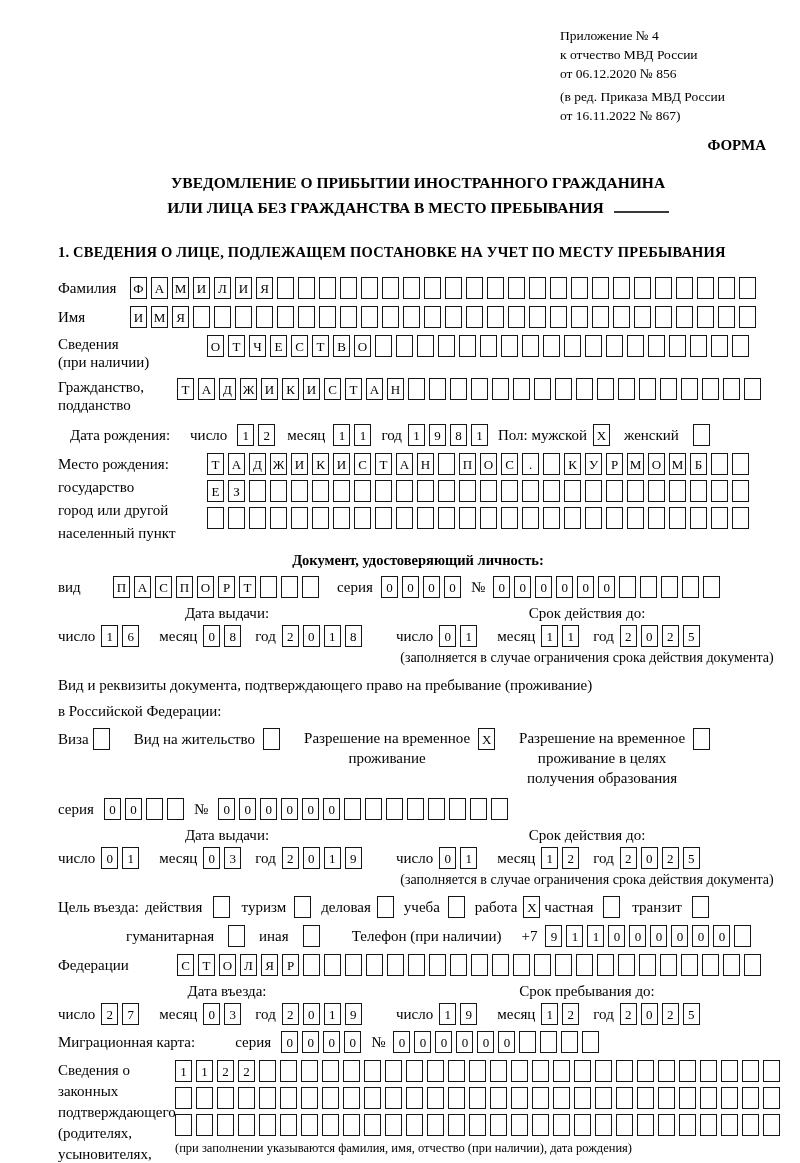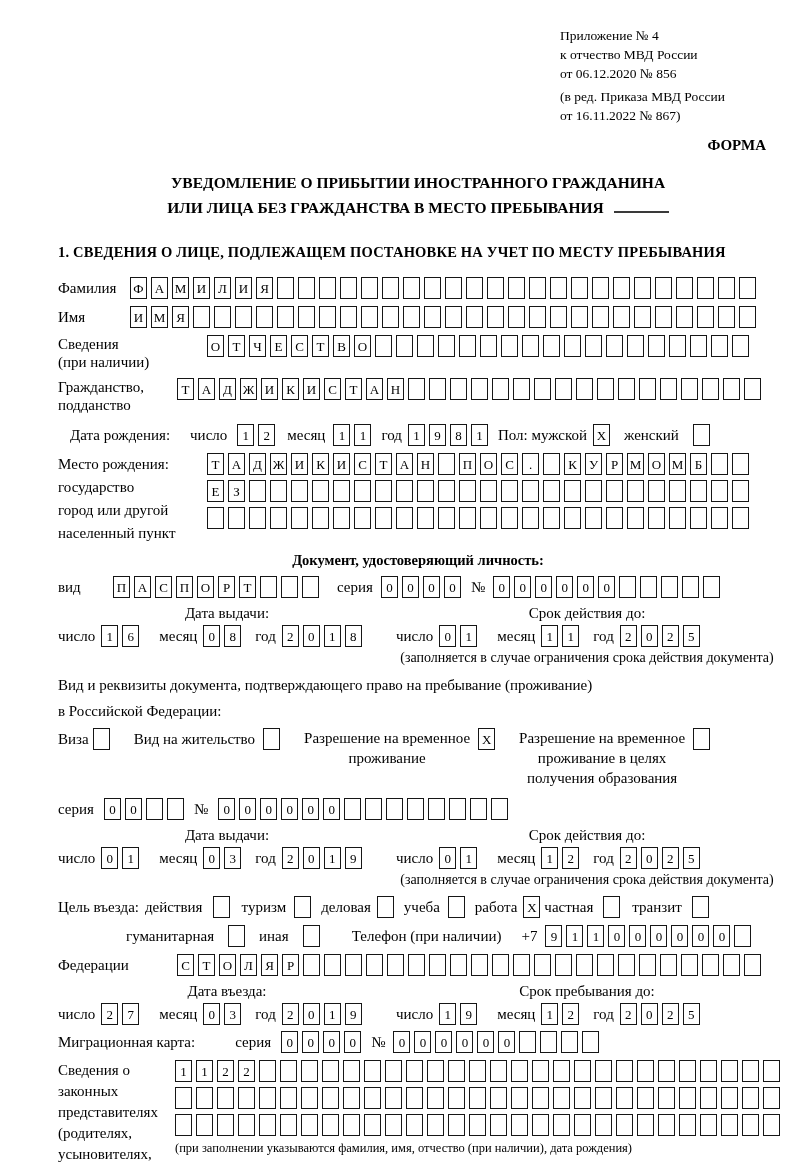--- a/index.html
+++ b/index.html
@@ -714,21 +714,21 @@
         <span class="cell"></span>
         <span class="cell"></span>
         <span class="cell"></span>
       </div>
   </div>
 
   <div class="legal">
     <div class="legal-labels">
       <div>Сведения о</div>
       <div>законных</div>
-      <div>представителях</div>
+      <div>подтверждающего</div>
       <div>(родителях,</div>
       <div>усыновителях,</div>
 
     </div>
     <div class="legal-rows">
       <div class="cells">
           <span class="cell">1</span>
           <span class="cell">1</span>
           <span class="cell">2</span>
           <span class="cell">2</span>

